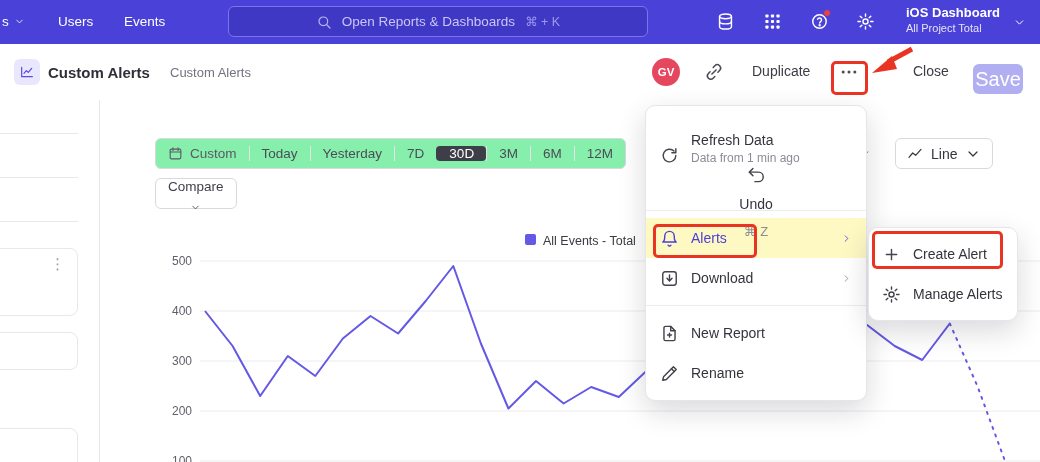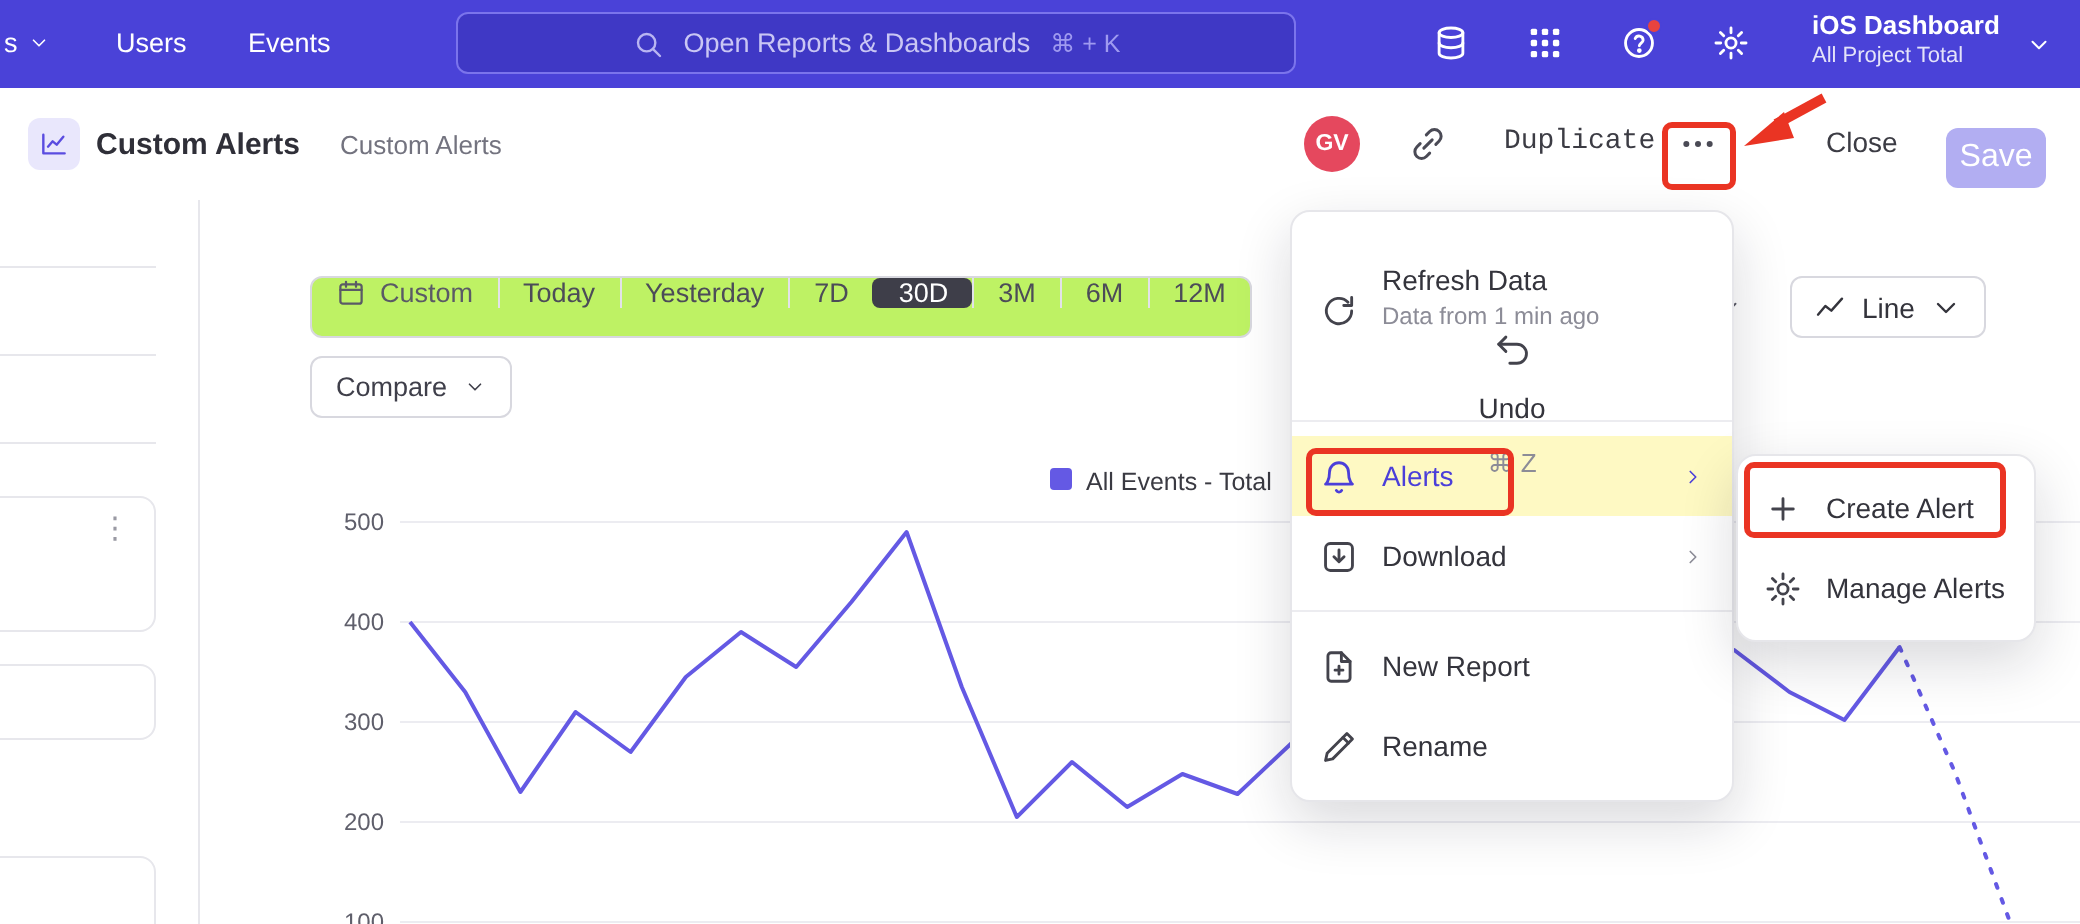--- a/index.html
+++ b/index.html
@@ -32,37 +32,37 @@
   .report-icon { position:absolute; left:14px; top:15px; width:26px; height:26px; border-radius:6px; background:#e9e7fc; color:#5a4ce0; display:flex; align-items:center; justify-content:center; }
   .report-icon svg { width:16px; height:16px; }
   .page-title { position:absolute; left:48px; top:20px; font-size:15px; font-weight:700; color:#2f2f38; }
   .breadcrumb { position:absolute; left:170px; top:21px; font-size:13px; color:#73737f; }
   .avatar { position:absolute; left:652px; top:14px; width:28px; height:28px; border-radius:50%; background:#e5485e; color:#fff;
     font-size:11.5px; font-weight:700; display:flex; align-items:center; justify-content:center; cursor:pointer; }
   .hdr-ic { position:absolute; width:20px; height:20px; color:#4a4a55; cursor:pointer; }
   .hdr-ic svg { width:20px; height:20px; }
   .hdr-text { position:absolute; font-size:14px; color:#3c3c44; cursor:pointer; }
   .save-btn { position:absolute; left:973px; top:20px; width:50px; height:30px; background:#b2aef2; color:#fff; border:none;
-    border-radius:6px; font-size:16px; font-family:inherit; cursor:pointer; }
+    border-radius:6px; font-size:20px; font-family:inherit; cursor:pointer; }
 
   
   .sidebar { position:absolute; left:0; top:100px; width:100px; height:362px; background:#fff; border-right:1px solid #e7e7ec; overflow:hidden; z-index:2; }
   .side-div { position:absolute; left:0; width:78px; height:1px; background:#e7e7ec; }
   .side-card { position:absolute; left:-28px; width:106px; border:1px solid #e7e7ec; border-radius:8px; background:#fff; }
   .kebab { position:absolute; right:12px; top:6px; color:#9a9aa4; font-size:15px; cursor:pointer; }
 
   
-  .range-group { position:absolute; left:155px; top:138px; height:31px; display:flex; align-items:flex-start;
-    border:1px solid #d8d8df; border-radius:6px; background:#bef264; z-index:2; overflow:hidden; }
+  .range-group { position:absolute; left:155px; top:138px; height:31px; display:flex; align-items:center;
+    border:1px solid #d8d8df; border-radius:6px; background:#86efac; z-index:2; overflow:hidden; }
   .range-cell { display:flex; align-items:center; gap:7px; padding:0 12px; font-size:13.5px; color:#4c4c58; cursor:pointer; border-left:1px solid #e2e2e8; white-space:nowrap; }
   .range-cell:first-child { border-left:none; color:#5a5a66; }
   .range-cell .ic svg { width:15px; height:15px; }
   .range-cell.selected { background:#3e3e49; color:#fff; border-radius:4px; border-left-color:transparent; }
   .compare-btn { position:absolute; left:155px; top:178px; height:31px; padding:0 12px; display:flex; align-items:center; gap:8px;
-    border:1px solid #d8d8df; border-radius:6px; background:#fff; font-size:13.5px; color:#3f3f4a; cursor:pointer; z-index:2; }
+    border:1px solid #d8d8df; border-radius:6px; background:#fff; font-size:13.5px; color:#3f3f4a; cursor:pointer; z-index:2;flex-direction:column; }
   .hidden-chevron { position:absolute; left:858px; top:147px; color:#5a5a66; z-index:1; }
   .linetype-btn { position:absolute; left:895px; top:138px; height:31px; padding:0 11px; display:flex; align-items:center; gap:8px;
     border:1px solid #d8d8df; border-radius:6px; background:#fff; font-size:14px; color:#34343c; cursor:pointer; z-index:2; }
   .linetype-btn .ic svg { width:16px; height:16px; }
 
   
   #chart-svg { position:absolute; left:100px; top:250px; z-index:1; pointer-events:none; }
   #chart-svg text { font-family:"Liberation Sans", sans-serif; }
   .legend { position:absolute; left:497px; top:234px; display:flex; align-items:flex-start; gap:7px; z-index:1;margin-left:28px; }
   .legend .swatch { width:11px; height:11px; border-radius:2px; }
@@ -181,21 +181,21 @@
   <span class="breadcrumb">Custom Alerts</span>
 
   <span class="avatar">GV</span>
   <span class="hdr-ic ic" style="left:704px; top:18px;">
     <svg viewBox="0 0 24 24">
         <path d="M9.5 14.5l5-5"></path>
         <path d="M11 6.5l2-2a4 4 0 0 1 5.7 5.7l-2 2"></path>
         <path d="M13 17.5l-2 2a4 4 0 0 1-5.7-5.7l2-2"></path>
       </svg>
   </span>
-  <span class="hdr-text" style="left:752px; top:19px;font-family:Liberation Mono, monospace;">Duplicate</span>
+  <span class="hdr-text" style="left:752px; top:19px;">Duplicate</span>
   <span class="hdr-ic ic fill" style="left:839px; top:18px;">
     <svg viewBox="0 0 24 24">
         <g fill="currentColor">
           <circle cx="5" cy="12" r="1.8"></circle>
           <circle cx="12" cy="12" r="1.8"></circle>
           <circle cx="19" cy="12" r="1.8"></circle>
         </g>
       </svg>
   </span>
   <span class="hdr-text" style="left:913px; top:19px;">Close</span>

